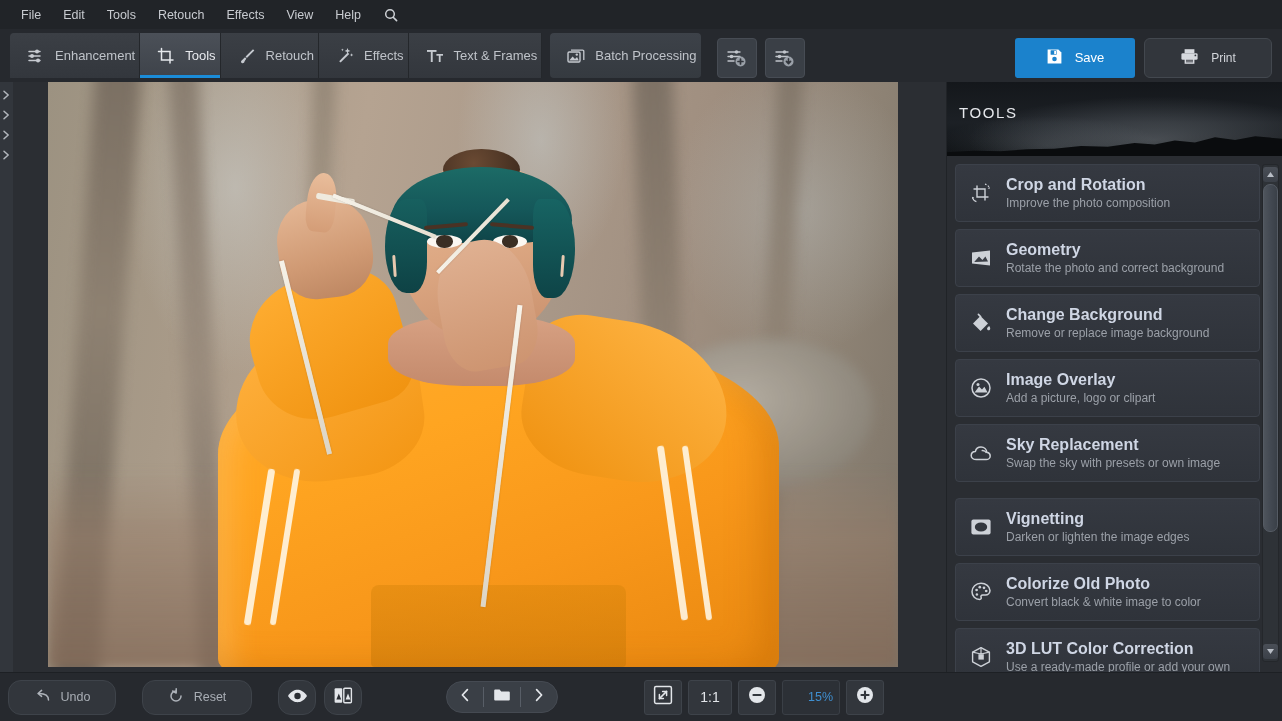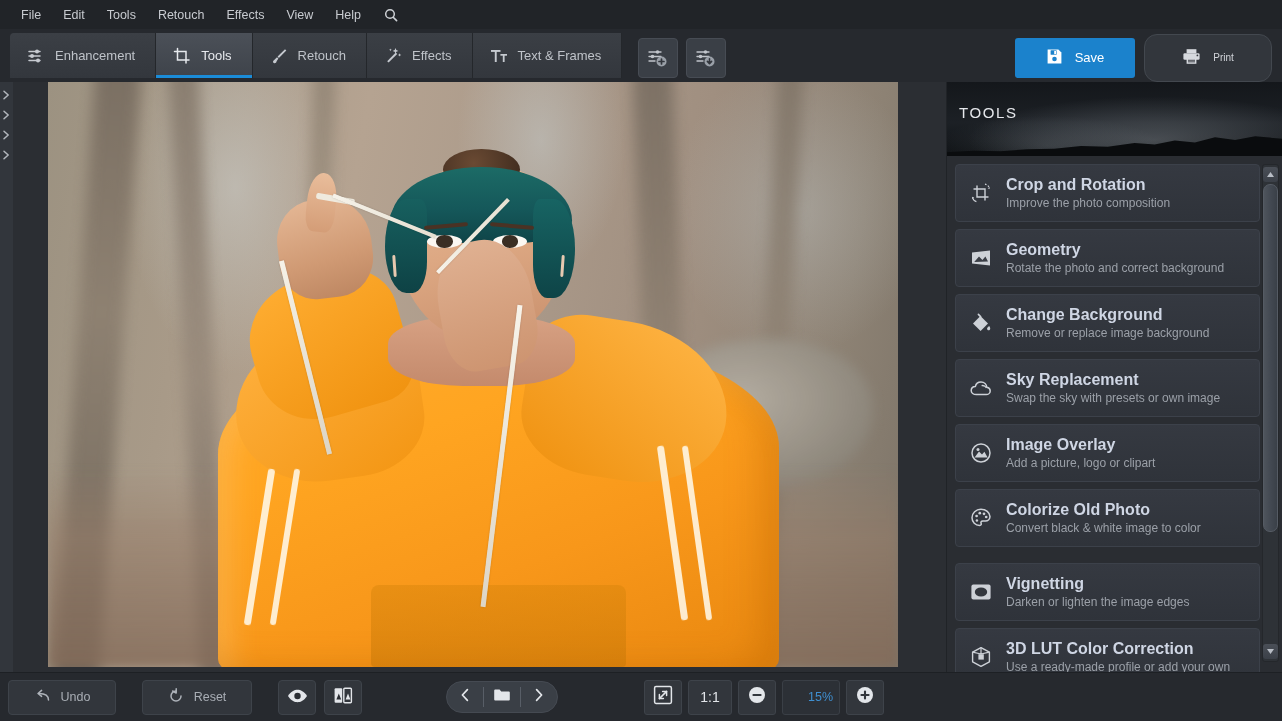--- a/index.html
+++ b/index.html
@@ -24,21 +24,21 @@
   .menu-search { padding: 4px 10px 4px 12px; display: flex; align-items: center; }
   .menu-search svg { display: block; }
 
   
   .tabbar {
     height: 53px; background: #26292e; display: flex; align-items: stretch;
     padding: 0 10px 0 10px; flex: none; position: relative;
   }
   .tabs { display: flex; align-items: stretch; height: 100%; padding: 4px 0 0 0; }
   .tab {
-    display: flex; align-items: center; gap: 9px; padding: 0 20px 0 16px;
+    display: flex; align-items: center; gap: 9px; padding: 0 4px 0 16px;
     font-size: 13px; color: #bfc3c9; position: relative; cursor: default;
     background: linear-gradient(180deg, #3b3f45 0%, #33373d 100%);
     border-right: 1px solid #24272b;
     height: 45px;
   }
   .tab:first-child { border-top-left-radius: 4px; }
   .tab.active {
     background: linear-gradient(180deg, #4b5058 0%, #3e434a 100%);
     color: #e8eaee;
   }
@@ -59,23 +59,23 @@
     cursor: default;
   }
 
   .tab-right { margin-left: auto; display: flex; align-items: center; gap: 9px; padding-top: 4px; }
   .btn-save {
     width: 120px; height: 40px; background: #1b82cc; border-radius: 3px;
     display: flex; align-items: center; justify-content: center; gap: 12px;
     font-size: 13px; color: #ffffff; cursor: default;
   }
   .btn-print {
-    width: 128px; height: 48px; background: #32363c; border: 1px solid #43484f; border-radius: 13px;
+    width: 128px; height: 40px; background: #32363c; border: 1px solid #43484f; border-radius: 6px;
     display: flex; align-items: center; justify-content: center; gap: 12px;
-    font-size: 10px; color: #d2d5da; cursor: default;
+    font-size: 12px; color: #d2d5da; cursor: default;
   }
 
   
   .body { flex: 1; display: flex; min-height: 0; background: #2b2e33; }
 
   
   .rail {
     width: 13px; background: #32363c; display: flex; flex-direction: column;
     align-items: center; padding-top: 4px; gap: 10px; flex: none;
   }
@@ -284,21 +284,21 @@
     background: linear-gradient(90deg,#4e545c,#434952 50%,#3a4048);
     border-radius: 7px; border: 1px solid #555b64;
   }
 
   
   .bottombar {
     height: 49px; background: #26292e; border-top: 1px solid #1d2024;
     display: flex; align-items: center; padding: 0 8px; gap: 8px; flex: none;
   }
   .bb-btn {
-    height: 35px; background: #32363c; border: 1px solid #3e434a; border-radius: 4px;
+    height: 35px; background: #32363c; border: 1px solid #3e434a; border-radius: 13px;
     display: flex; align-items: center; justify-content: center; gap: 10px;
     font-size: 12.5px; color: #a9aeb5; padding: 0 14px; cursor: default; white-space: nowrap;
   }
   .bb-undo { width: 108px; }
   .bb-redo { width: 108px; }
   .bb-reset { width: 110px; margin-left: 18px; }
   .bb-ico { width: 38px; padding: 0; }
   .nav-pill {
     height: 32px; background: #3a3f46; border-radius: 16px; display: flex; align-items: center;
     overflow: hidden; border: 1px solid #454a52;
@@ -410,20 +410,31 @@
               <rect x="1" y="3" width="9.5" height="1.9"></rect>
                 <rect x="4.8" y="3" width="1.9" height="12"></rect>
               <rect x="10.4" y="7" width="6.6" height="1.7"></rect>
                 <rect x="12.8" y="7" width="1.8" height="8"></rect>
             </g>
           </svg>
         </span>
         <span class="t-label">Text &amp; Frames</span>
       </div>
 
+      <div class="tab standalone">
+        <span class="t-icon">
+          <svg width="19" height="18" viewBox="0 0 19 18">
+            <rect x="1" y="5" width="12" height="10" rx="1.2" fill="none" stroke="#c6cad0" stroke-width="1.4"></rect>
+            <path d="M2.2 13.4 L5.6 9.4 L8 12 L10 10 L11.8 13.4 Z" fill="#c6cad0"></path>
+            <circle cx="9.8" cy="7.6" r="1.2" fill="#c6cad0"></circle>
+            <path d="M4 3.2 H15.6 A1.2 1.2 0 0 1 16.8 4.4 V13" fill="none" stroke="#c6cad0" stroke-width="1.3"></path>
+          </svg>
+        </span>
+        <span class="t-label">Batch Processing</span>
+      </div>
     </div>
 
     <div class="tab-extra">
       <div class="icon-btn-sq">
         <svg width="22" height="20" viewBox="0 0 22 20">
           <g stroke="#c1c5cb" stroke-width="1.4" stroke-linecap="round">
             <line x1="2" y1="4" x2="14" y2="4"></line>
               <line x1="2" y1="8.5" x2="14" y2="8.5"></line>
               <line x1="2" y1="13" x2="8" y2="13"></line>
           </g>
@@ -608,42 +619,55 @@
             </svg>
           </span>
           <span class="tc-text">
             <span class="tc-title">Change Background</span>
             <span class="tc-desc">Remove or replace image background</span>
           </span>
         </div>
 
         <div class="tool-card">
           <span class="tc-icon">
-            <svg width="26" height="24" viewBox="0 0 26 24">
-              <path d="M8.4 18.6 C5.4 18.6 3.2 16.8 3.2 14.4 C3.2 12.2 5 10.5 7.4 10.4 C7.9 7.8 10.2 6 13 6 C16.2 6 18.6 8.3 18.8 11.3 C20.8 11.7 22.2 13.2 22.2 15 C22.2 17 20.4 18.6 18.2 18.6 Z" fill="none" stroke="#cdd1d7" stroke-width="1.5" stroke-linejoin="round"></path>
-              <path d="M13.6 9.6 C15.6 9.3 17.6 10.3 18.5 12" fill="none" stroke="#cdd1d7" stroke-width="1.3"></path>
-            </svg>
-          </span>
-          <span class="tc-text">
-            <span class="tc-title">Sky Replacement</span>
-            <span class="tc-desc">Swap the sky with presets or own image</span>
-          </span>
-        </div>
-
-        <div class="tool-card">
-          <span class="tc-icon">
             <svg width="24" height="24" viewBox="0 0 24 24">
               <circle cx="12" cy="12" r="9" fill="none" stroke="#cdd1d7" stroke-width="1.5"></circle>
               <path d="M5.6 16.6 L10 10.4 L13 13.6 L15.4 10.8 L18.6 16.6 Z" fill="#cdd1d7"></path>
               <circle cx="9" cy="8.4" r="1.5" fill="#cdd1d7"></circle>
             </svg>
           </span>
           <span class="tc-text">
             <span class="tc-title">Image Overlay</span>
             <span class="tc-desc">Add a picture, logo or clipart</span>
+          </span>
+        </div>
+
+        <div class="tool-card">
+          <span class="tc-icon">
+            <svg width="26" height="24" viewBox="0 0 26 24">
+              <path d="M8.4 18.6 C5.4 18.6 3.2 16.8 3.2 14.4 C3.2 12.2 5 10.5 7.4 10.4 C7.9 7.8 10.2 6 13 6 C16.2 6 18.6 8.3 18.8 11.3 C20.8 11.7 22.2 13.2 22.2 15 C22.2 17 20.4 18.6 18.2 18.6 Z" fill="none" stroke="#cdd1d7" stroke-width="1.5" stroke-linejoin="round"></path>
+              <path d="M13.6 9.6 C15.6 9.3 17.6 10.3 18.5 12" fill="none" stroke="#cdd1d7" stroke-width="1.3"></path>
+            </svg>
+          </span>
+          <span class="tc-text">
+            <span class="tc-title">Sky Replacement</span>
+            <span class="tc-desc">Swap the sky with presets or own image</span>
+          </span>
+        </div>
+
+        <div class="tool-card spaced">
+          <span class="tc-icon">
+            <svg width="24" height="22" viewBox="0 0 24 22">
+              <rect x="2.4" y="3.4" width="19.2" height="15.2" rx="2" fill="#cdd1d7"></rect>
+              <ellipse cx="12" cy="11" rx="6.2" ry="4.6" fill="#33373e"></ellipse>
+            </svg>
+          </span>
+          <span class="tc-text">
+            <span class="tc-title">Vignetting</span>
+            <span class="tc-desc">Darken or lighten the image edges</span>
           </span>
         </div>
 
         <div class="tool-card">
           <span class="tc-icon">
             <svg width="24" height="24" viewBox="0 0 24 24">
               <path d="M12 3.2 C6.9 3.2 3 7 3 11.8 C3 16.2 6.4 19.4 10.6 19.4 C12.2 19.4 12.6 18.3 12.1 17.3 C11.5 16.1 12.3 15 13.7 15 H16.4 C19 15 21 13 21 10.6 C20.8 6.4 16.9 3.2 12 3.2 Z" fill="none" stroke="#cdd1d7" stroke-width="1.5"></path>
               <g fill="#cdd1d7">
                 <circle cx="7.6" cy="10" r="1.35"></circle>
                   <circle cx="10.8" cy="7.2" r="1.35"></circle>
@@ -652,33 +676,20 @@
                 <circle cx="7.9" cy="14.4" r="1.25"></circle>
               </g>
             </svg>
           </span>
           <span class="tc-text">
             <span class="tc-title">Colorize Old Photo</span>
             <span class="tc-desc">Convert black &amp; white image to color</span>
           </span>
         </div>
 
-        <div class="tool-card spaced">
-          <span class="tc-icon">
-            <svg width="24" height="22" viewBox="0 0 24 22">
-              <rect x="2.4" y="3.4" width="19.2" height="15.2" rx="2" fill="#cdd1d7"></rect>
-              <ellipse cx="12" cy="11" rx="6.2" ry="4.6" fill="#33373e"></ellipse>
-            </svg>
-          </span>
-          <span class="tc-text">
-            <span class="tc-title">Vignetting</span>
-            <span class="tc-desc">Darken or lighten the image edges</span>
-          </span>
-        </div>
-
         <div class="tool-card">
           <span class="tc-icon">
             <svg width="24" height="24" viewBox="0 0 24 24">
               <path d="M12 2.6 L20.4 7.2 V16.8 L12 21.4 L3.6 16.8 V7.2 Z" fill="none" stroke="#cdd1d7" stroke-width="1.4" stroke-linejoin="round"></path>
               <path d="M12 2.6 L12 9 M12 9 L3.6 7.2 M12 9 L20.4 7.2" fill="none" stroke="#cdd1d7" stroke-width="1.2"></path>
               <rect x="9.4" y="9.2" width="5.4" height="5.4" fill="#cdd1d7"></rect>
             </svg>
           </span>
           <span class="tc-text">
             <span class="tc-title">3D LUT Color Correction</span>

